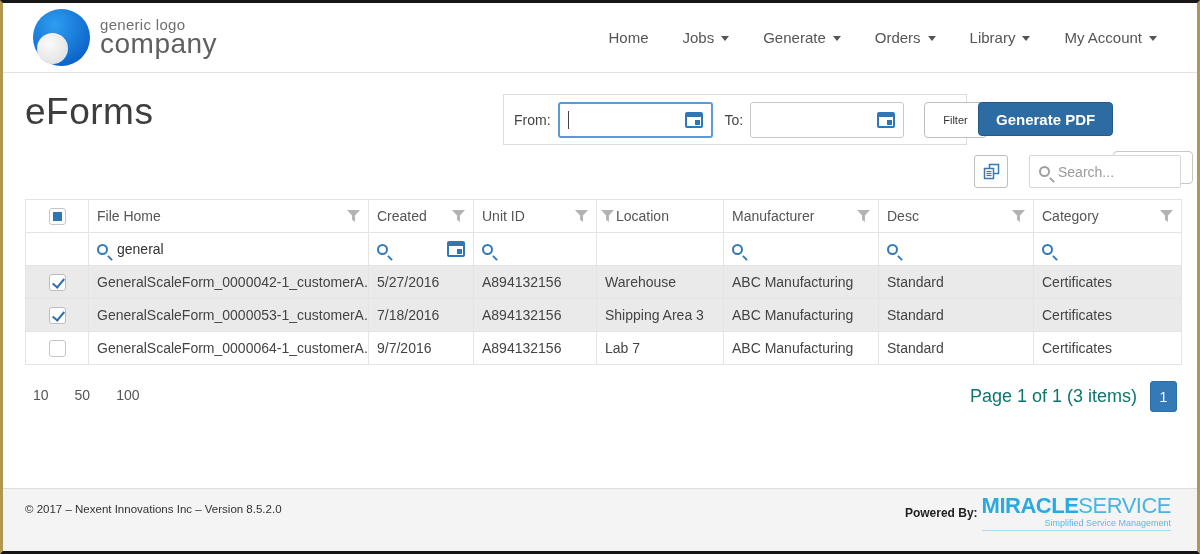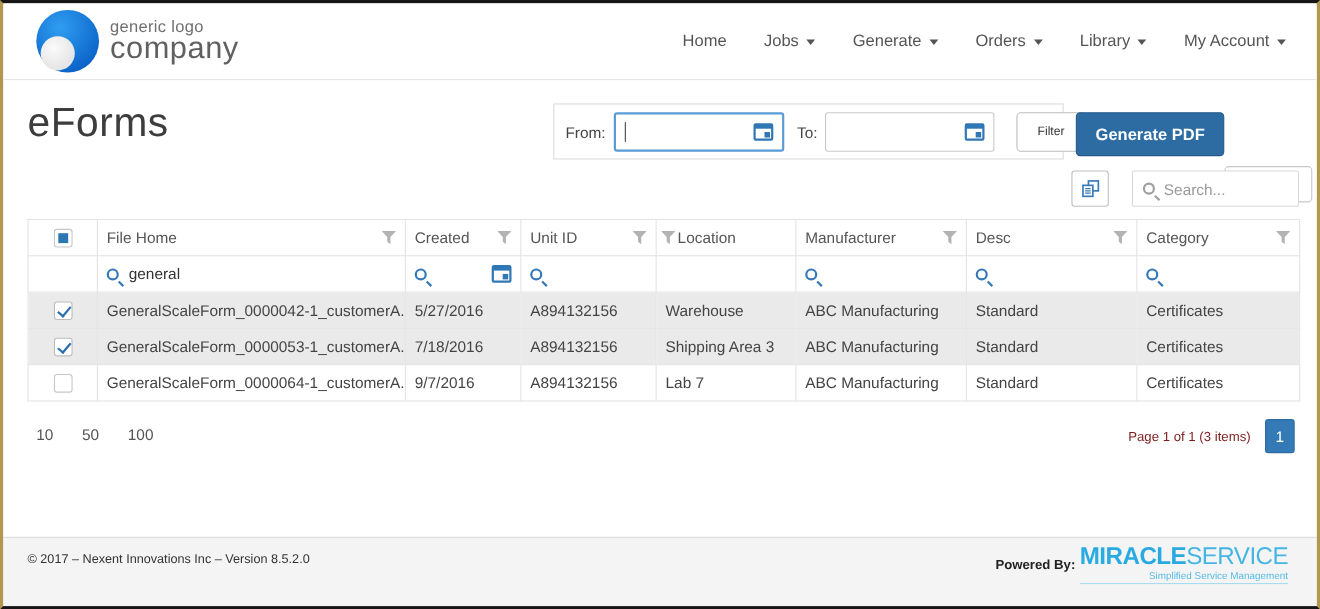--- a/index.html
+++ b/index.html
@@ -1,21 +1,21 @@
 <!DOCTYPE html>
 <html><head>
 <meta charset="utf-8">
 <style>
   * { margin:0; padding:0; box-sizing:border-box; }
   body { width:1200px; height:554px; font-family:"Liberation Sans", sans-serif; background:#fff; }
   .frame { width:1200px; height:554px; border-top:3px solid #161616; border-bottom:3px solid #161616;
            border-left:3px solid #b2974e; border-right:3px solid #b2974e; background:#fff; position:relative; overflow:hidden; }
 
   
-  .topbar { height:70px; border-bottom:1px solid #e2e2e2; display:flex; align-items:center; padding:0 28px 0 30px; background:#fff; }
+  .topbar { height:70px; border-bottom:1px solid #e2e2e2; display:flex; align-items:center; padding:0 40px 0 30px; background:#fff; }
   .logo { display:flex; align-items:center; }
   .logo-circle { width:57px; height:57px; border-radius:50%; background:radial-gradient(circle at 38% 28%, #2f9df1, #0b63c8 78%); position:relative; }
   .logo-inner { position:absolute; left:4px; bottom:2px; width:31px; height:31px; border-radius:50%;
                 background:radial-gradient(circle at 40% 35%, #fafafa, #dcdcdc); }
   .logo-text { margin-left:10px; line-height:1; }
   .logo-small { font-size:15px; color:#6f6f6f; letter-spacing:.3px; }
   .logo-big { font-size:28px; color:#606060; margin-top:-2px; letter-spacing:.5px; }
   .nav { margin-left:auto; display:flex; align-items:center; gap:34px; }
   .nav-item { font-size:15px; color:#555; cursor:pointer; display:flex; align-items:center; gap:7px; white-space:nowrap; }
   .caret { width:0; height:0; border-left:4px solid transparent; border-right:4px solid transparent; border-top:5px solid #555; margin-top:2px; }
@@ -29,21 +29,21 @@
   .fld-label { font-size:14px; color:#454545; margin-right:7px; }
   .date-input { height:36px; display:flex; align-items:center; background:#fff; border:1px solid #c9c9c9; border-radius:3px; padding:0 8px; }
   .date-input.focused { border:2px solid #5b9bd5; }
   .date-input input { border:none; outline:none; font-size:14px; color:#333; width:112px; font-family:inherit; background:transparent; }
   .cursorline { width:1px; height:18px; background:#444; margin-right:-2px; }
   .cal-icon { width:18px; height:16px; border:2px solid #3077b5; border-radius:2px; position:relative; margin-left:6px; flex:0 0 auto; }
   .cal-icon::before { content:''; position:absolute; left:-1px; right:-1px; top:-1px; height:4px; background:#3077b5; }
   .cal-icon::after { content:''; position:absolute; right:1px; bottom:1px; width:5px; height:5px; background:#3077b5; }
   .filter-btn { margin-left:20px; height:36px; padding:0 18px; border:1px solid #bdbdbd; border-radius:4px; background:#fff;
                 font-size:11px; color:#333; cursor:pointer; font-family:inherit; }
-  .pdf-btn { position:absolute; left:975px; top:29px; height:40px; padding:0 17px; background:#2d6ca2; border:1px solid #26598a;
+  .pdf-btn { position:absolute; left:975px; top:29px; height:34px; padding:0 17px; background:#2d6ca2; border:1px solid #26598a;
              border-radius:4px; color:#fff; font-size:15px; font-weight:bold; cursor:pointer; font-family:inherit; }
   .clear-btn { position:absolute; left:1110px; top:30px; height:33px; padding:0 11px; background:#fff; border:1px solid #c7c7c7;
                border-radius:4px; font-size:13px; color:#333; cursor:pointer; display:flex; align-items:center; gap:7px; font-family:inherit;margin-top:48px; }
   .clear-btn .caret { border-top-color:#444; }
 
   .export-btn { position:absolute; left:971px; top:82px; width:34px; height:33px; border:1px solid #bfbfbf; border-radius:3px;
                 background:#fff; display:flex; align-items:center; justify-content:center; cursor:pointer; }
   .search-box { position:absolute; left:1026px; top:82px; width:152px; height:33px; border:1px solid #d8d8d8; border-radius:2px;
                 background:#fff; display:flex; align-items:center; padding:0 9px; gap:8px; }
   .search-box input { border:none; outline:none; width:100%; font-size:14px; color:#333; font-family:inherit; }
@@ -73,21 +73,21 @@
   .cb { width:17px; height:17px; background:#fff; border:1px solid #c6c6c6; border-radius:3px; margin:0 auto; position:relative; cursor:pointer; }
   .cb.ind::after { content:''; position:absolute; left:3px; top:3px; width:9px; height:9px; background:#2d77b3; }
   .cb.checked { border-color:#bdbdbd; }
   .cb.checked::after { content:''; position:absolute; left:5px; top:1px; width:5px; height:10px;
                        border:solid #2d6fad; border-width:0 2px 2px 0; transform:rotate(40deg); }
 
   
   .pager-sizes { position:absolute; left:30px; top:314px; display:flex; gap:26px; font-size:14px; color:#555; }
   .pager-sizes span { cursor:pointer; }
   .pager-right { position:absolute; right:20px; top:308px; display:flex; align-items:center; gap:13px; }
-  .pager-summary { font-size:12px; color:#7f1d1d; }
+  .pager-summary { font-size:18px; color:#0f766e; }
   .page-btn { width:27px; height:31px; background:#337ab7; color:#fff; border:1px solid #2d6da3; border-radius:3px;
               font-size:14px; display:flex; align-items:center; justify-content:center; cursor:pointer; }
 
   
   .footer { height:63px; background:#f4f4f4; border-top:1px solid #dedede; position:relative; }
   .copyright { position:absolute; left:22px; top:14px; font-size:11.5px; color:#333; }
   .powered { position:absolute; right:26px; top:5px; display:flex; align-items:flex-start; gap:4px; }
   .powered-label { font-size:12px; color:#222; font-weight:bold; margin-top:12px; }
   .brand { text-align:right; }
   .brand-line { font-size:22px; letter-spacing:-.5px; line-height:1.1; color:#29abe2; }

